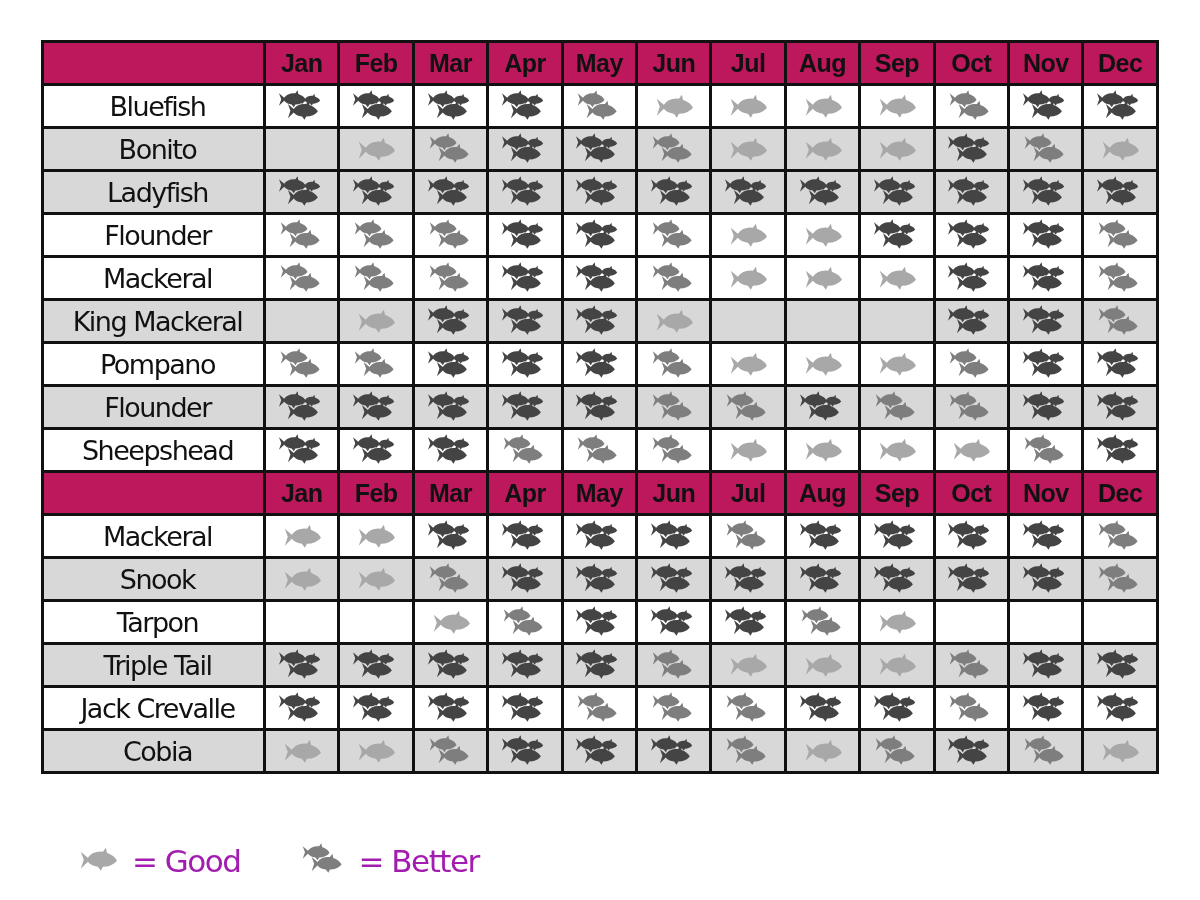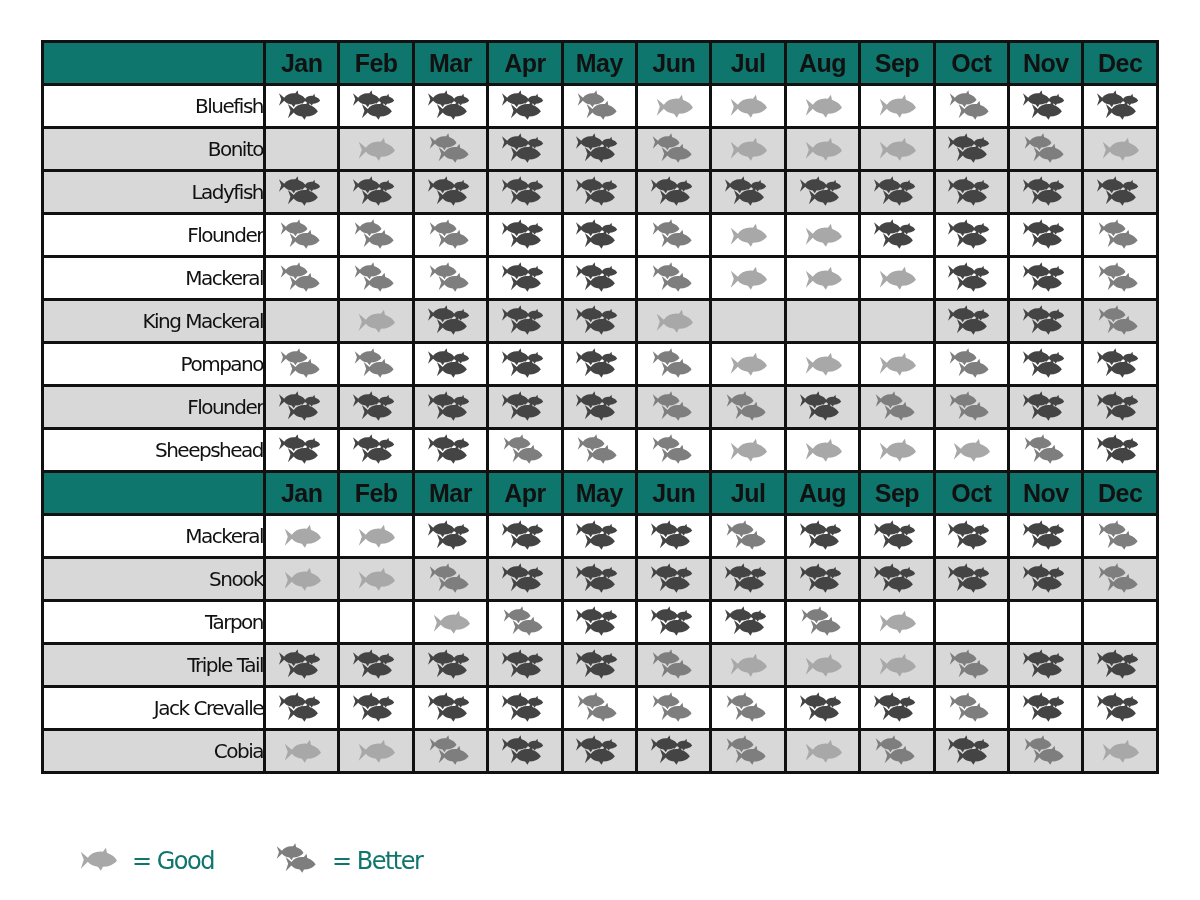--- a/index.html
+++ b/index.html
@@ -13,44 +13,44 @@
     border: 3px solid #111;
   }
   .chart td {
     border: 3px solid #111;
     height: 40px;
     padding: 0;
     text-align: center;
     vertical-align: middle;
   }
   .chart col.name { width: 222px; }
-  .hdr td { background: #0f766e; }
+  .hdr td { background: #be185d; }
   .hdr td.month {
     font-family: "Liberation Sans", sans-serif;
     font-weight: bold; font-size: 25px; color: #111;
     letter-spacing: -0.5px;
   }
   .row td { background: #ffffff; }
   .row.alt td { background: #d8d8d8; }
   .row td.fish-name {
-    text-align: right;
+    text-align: center;
     padding-left: 8px;
     font-family: "DejaVu Sans", sans-serif;
-    font-size: 20px; color: #111;
+    font-size: 27px; color: #111;
     transform-origin: left center;
     letter-spacing: -1.5px;
   }
   .fishcell svg { display: block; margin: 0 auto; }
   .legend {
     position: absolute; left: 70px; top: 838px; height: 46px;
     display: flex; align-items: center; gap: 56px;
   }
   .legend-item { display: flex; align-items: center; gap: 6px; }
   .legend-text {
-    font-family: "DejaVu Sans", sans-serif; font-size: 24px; color: #0f766e;
+    font-family: "DejaVu Sans", sans-serif; font-size: 31px; color: #a21caf;
     letter-spacing: -1.5px;
   }
 </style>
 </head>
 <body>
 
 <table class="chart">
   <colgroup id="colgroup">
       <col class="name">
       <col>

